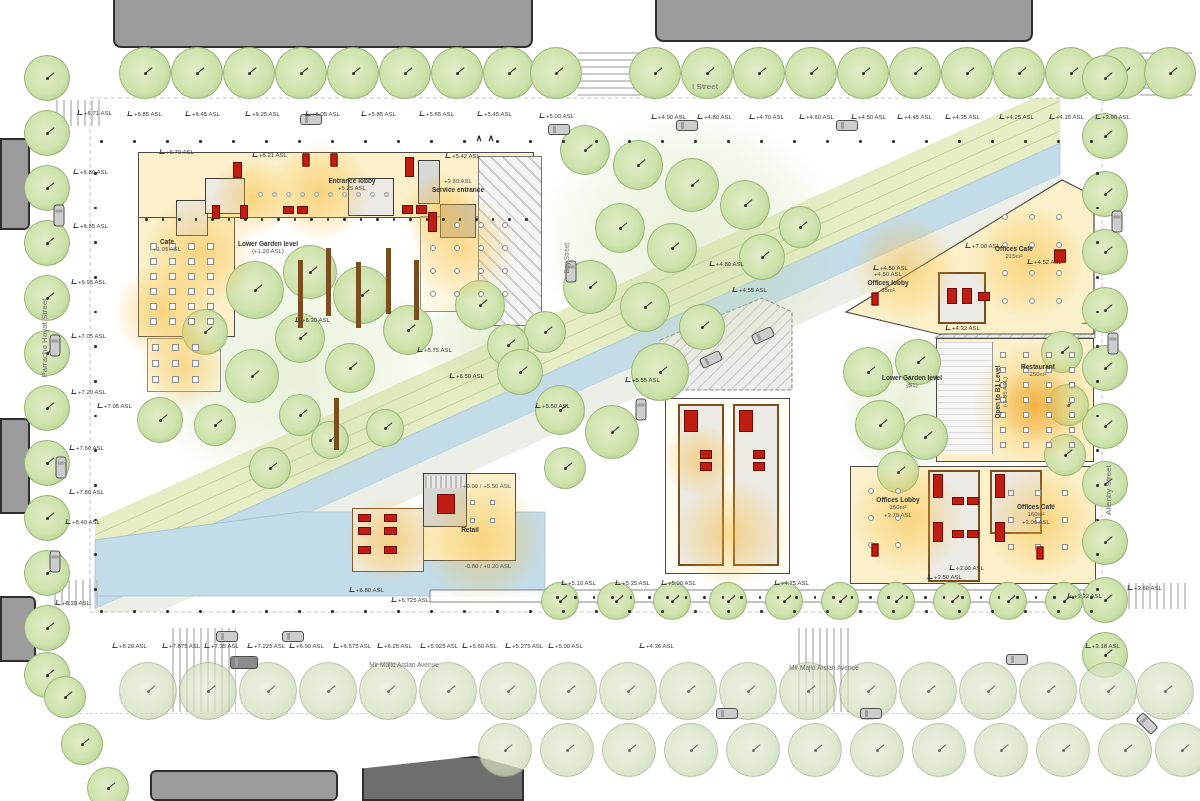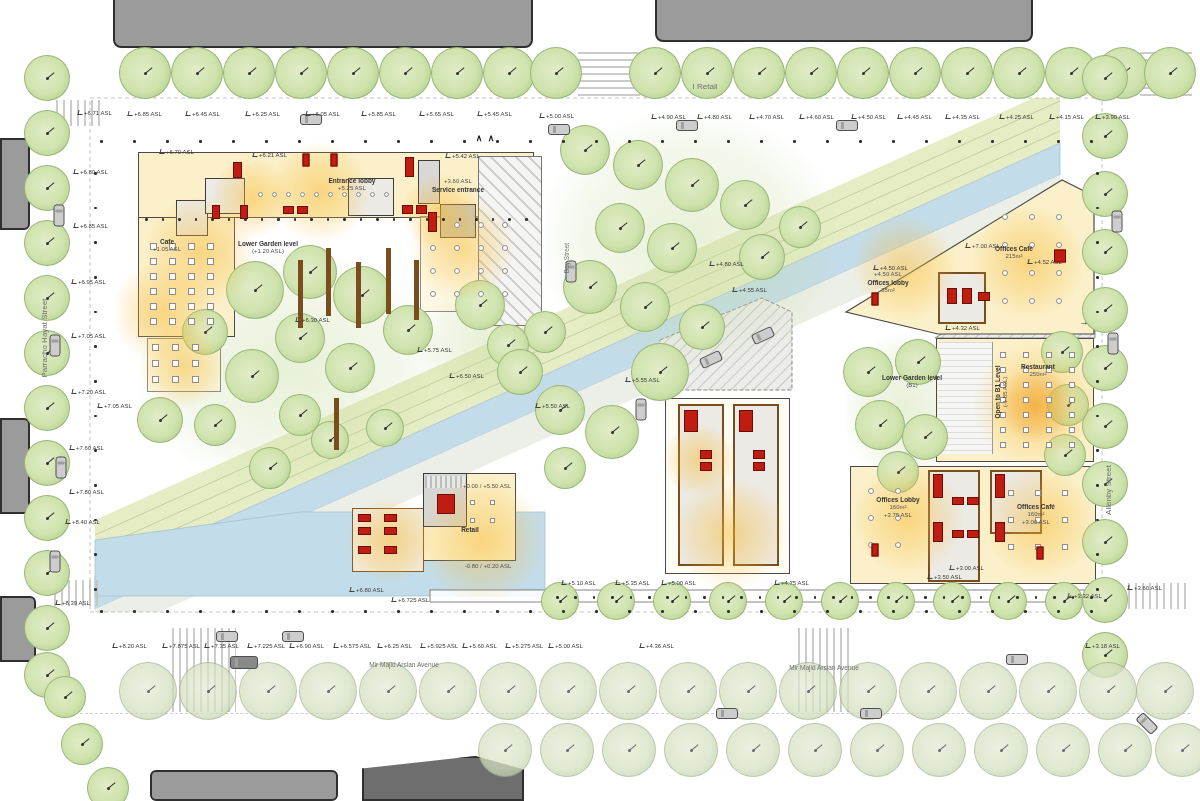--- a/index.html
+++ b/index.html
@@ -124,21 +124,21 @@
   <div class="core" style="left:440px;top:204px;width:36px;height:34px;background:#c7c7c5"></div>
   <div class="core" style="left:418px;top:160px;width:22px;height:44px;background:#d8d8d6"></div>
   <div class="core wood" style="left:938px;top:272px;width:48px;height:52px"></div>
   <div class="core wood" style="left:678px;top:404px;width:46px;height:162px"></div>
   <div class="core wood" style="left:733px;top:404px;width:46px;height:162px"></div>
   <div class="core wood" style="left:928px;top:470px;width:52px;height:112px"></div>
   <div class="core wood" style="left:990px;top:470px;width:52px;height:64px"></div>
   <div class="core" style="left:423px;top:473px;width:44px;height:54px;background:#d6d6d3"></div>
   <div class="stairs" style="left:425px;top:476px;width:40px;height:12px"></div>
 
-  <div class="street" style="left:705px;top:86px">I Retail</div>
+  <div class="street" style="left:705px;top:86px">I Street</div>
   <div class="street v" style="left:44px;top:338px">Parracho Hayat Street</div>
   <div class="street v small" style="left:566px;top:258px">Bay Street</div>
   <div class="street v" style="left:1108px;top:490px">Allenby Street</div>
   <div class="street small" style="left:404px;top:664px">Mir Majid Arslan Avenue</div>
   <div class="street small" style="left:824px;top:667px">Mir Majid Arslan Avenue</div>
 
   <div class="room" style="left:167px;top:246px">
     <span class="rl">Cafe</span>
     <span class="rs">+1.05 ASL</span>
   </div>

